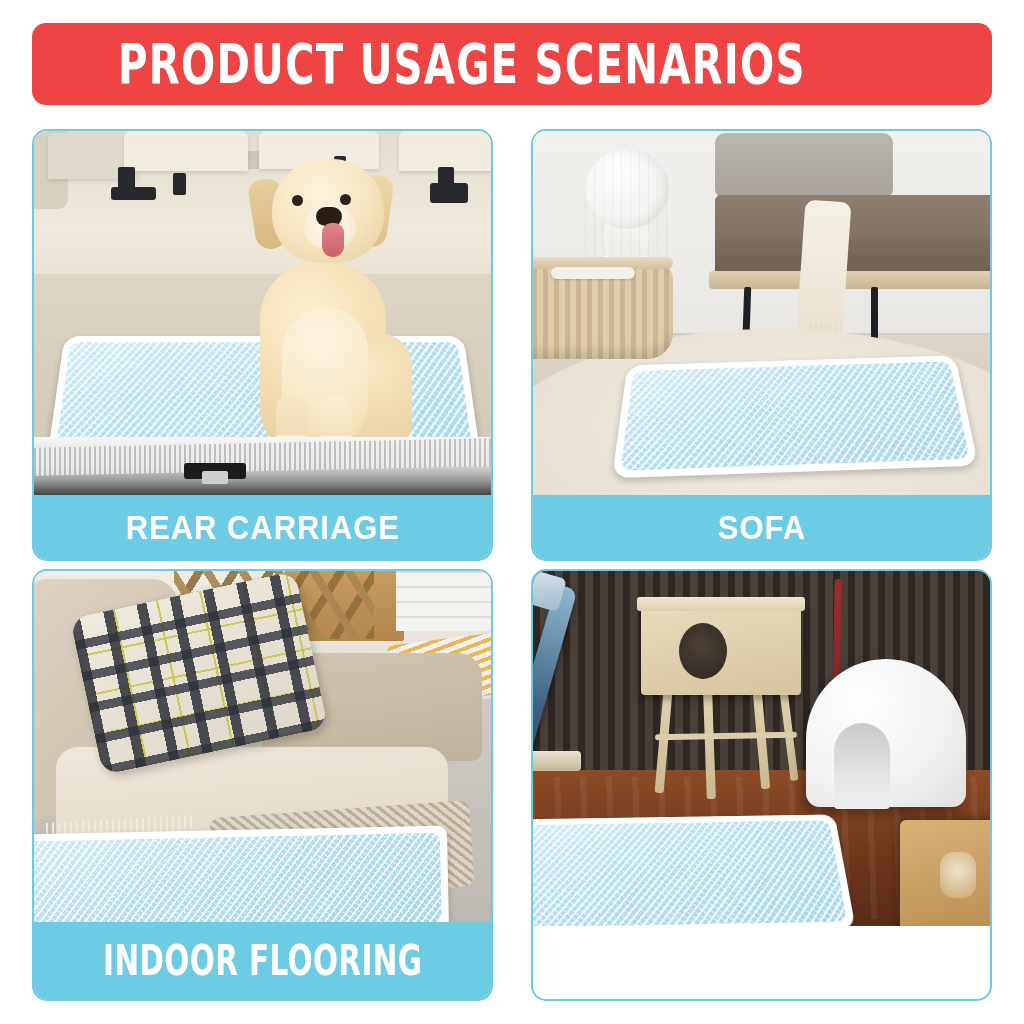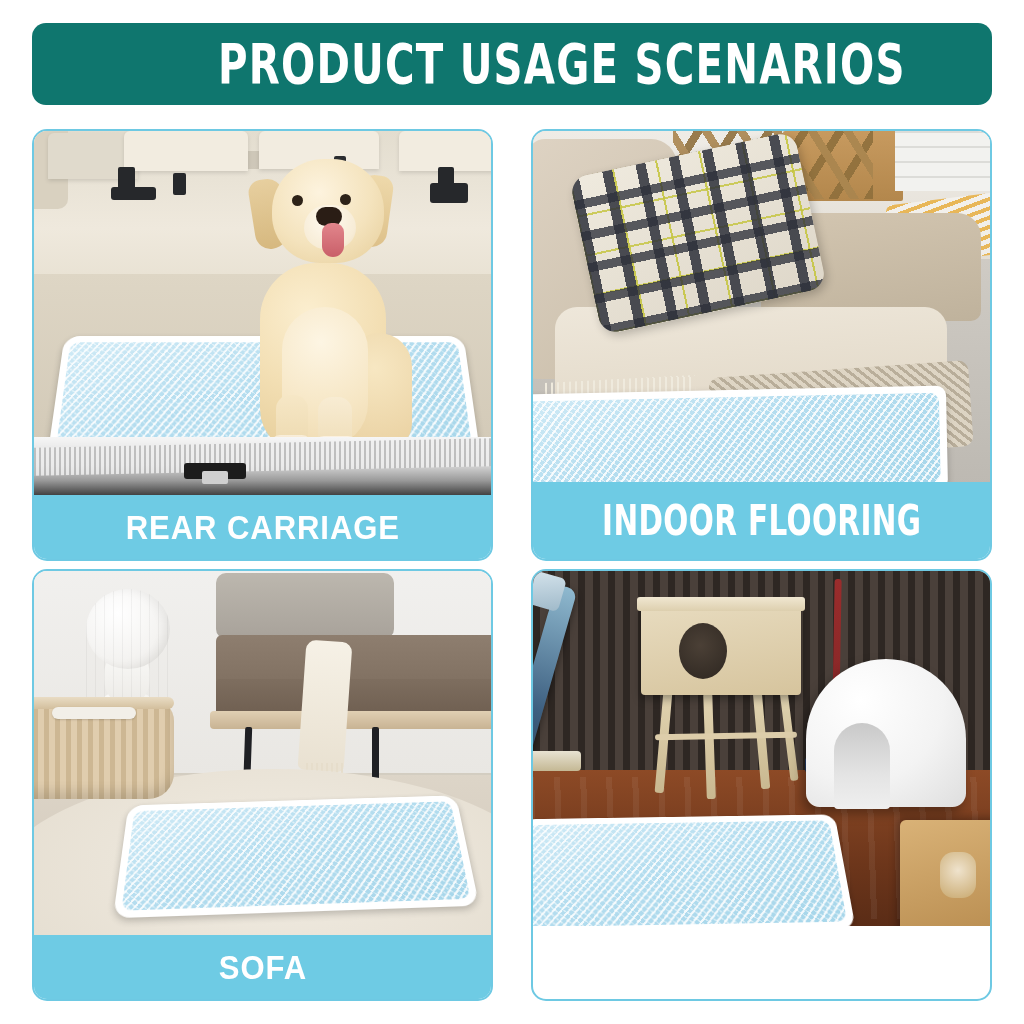--- a/index.html
+++ b/index.html
@@ -9,22 +9,22 @@
     background:#ffffff;
     font-family:"Liberation Sans","DejaVu Sans",sans-serif;
     overflow:hidden;
     position:relative;
   }
   #page{position:absolute;inset:0;}
 
   
   .header-banner{
     position:absolute;left:32px;top:23px;width:960px;height:82px;
-    background:#0f766e;border-radius:14px;
-    display:flex;align-items:center;justify-content:flex-end;
+    background:#ef4444;border-radius:14px;
+    display:flex;align-items:center;justify-content:flex-start;
   }
   .header-title{
     color:#ffffff;
     font-family:"Liberation Sans Narrow","DejaVu Sans Condensed","Liberation Sans",sans-serif;
     font-weight:700;
     font-size:56px;
     letter-spacing:1.5px;
     text-transform:uppercase;
     transform:scaleX(0.80);
     transform-origin:center center;
@@ -354,43 +354,20 @@
 
         <div class="sill"></div>
         <div class="latch"></div>
         <div class="latch2"></div>
       </div>
       <div class="label-band">
         <div class="label-text">REAR CARRIAGE</div>
       </div>
     </div>
 
-    <div class="card bottom">
-      <div class="scene s3">
-        <div class="bgwall"></div>
-        <div class="bgfloor"></div>
-        <div class="cabinet"></div>
-        <div class="tiles"></div>
-        <div class="rack"></div>
-        <div class="lamp-glow"></div>
-        <div class="sofa-back"></div>
-        <div class="sofa-arm"></div>
-        <div class="sofa-seat"></div>
-        <div class="pillow"></div>
-        <div class="fringe"></div>
-        <div class="blanket"></div>
-        <div class="mat">
-          <div class="inner"></div>
-        </div>
-      </div>
-      <div class="label-band">
-        <div class="label-text">INDOOR FLOORING</div>
-      </div>
-    </div>
-
     <div class="card top">
       <div class="scene s2">
         <div class="wall"></div>
         <div class="floor"></div>
         <div class="floorline"></div>
         <div class="sofa-back"></div>
         <div class="sofa-seat"></div>
         <div class="sofa-seat2"></div>
         <div class="sofa-frame"></div>
         <div class="sofa-leg1"></div>
@@ -404,20 +381,43 @@
         <div class="lamp-rib"></div>
         <div class="basket"></div>
         <div class="basket-rim"></div>
         <div class="basket-handle"></div>
         <div class="mat">
           <div class="inner"></div>
         </div>
       </div>
       <div class="label-band">
         <div class="label-text">SOFA</div>
+      </div>
+    </div>
+
+    <div class="card bottom">
+      <div class="scene s3">
+        <div class="bgwall"></div>
+        <div class="bgfloor"></div>
+        <div class="cabinet"></div>
+        <div class="tiles"></div>
+        <div class="rack"></div>
+        <div class="lamp-glow"></div>
+        <div class="sofa-back"></div>
+        <div class="sofa-arm"></div>
+        <div class="sofa-seat"></div>
+        <div class="pillow"></div>
+        <div class="fringe"></div>
+        <div class="blanket"></div>
+        <div class="mat">
+          <div class="inner"></div>
+        </div>
+      </div>
+      <div class="label-band">
+        <div class="label-text">INDOOR FLOORING</div>
       </div>
     </div>
 
     <div class="card bottom">
       <div class="scene s4">
         <div class="curtain"></div>
         <div class="wood"></div>
         <div class="woodshine"></div>
         <div class="broom"></div>
         <div class="broom-head"></div>

